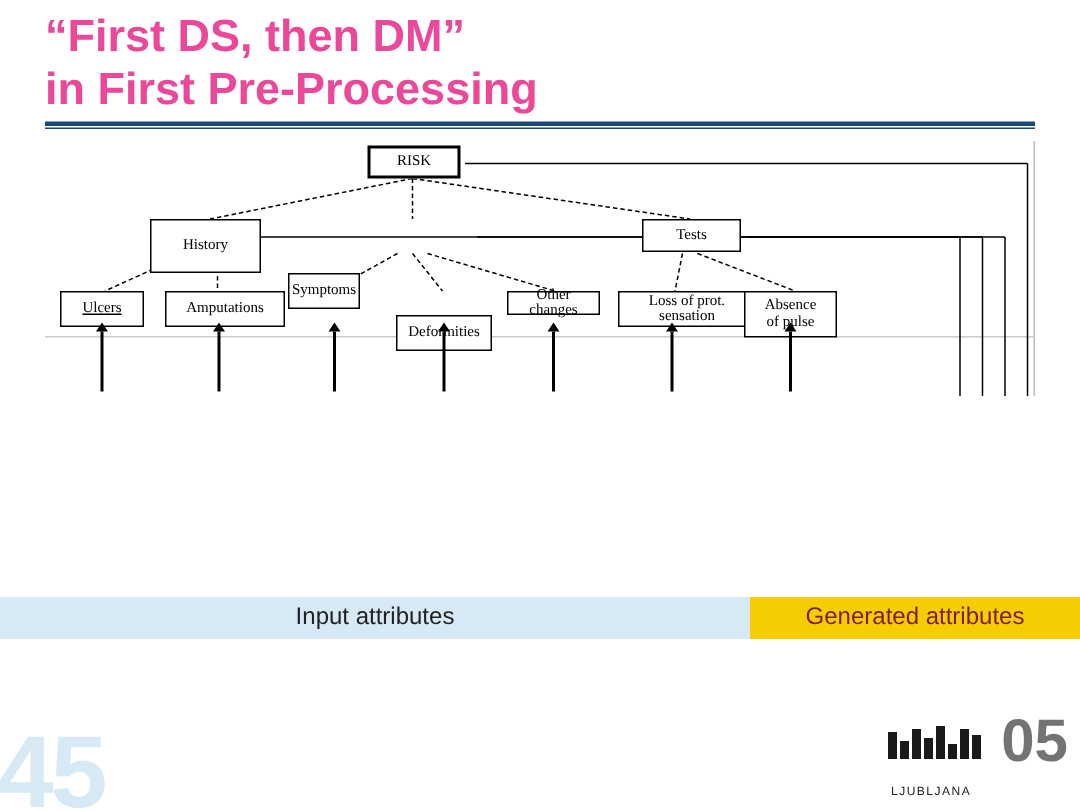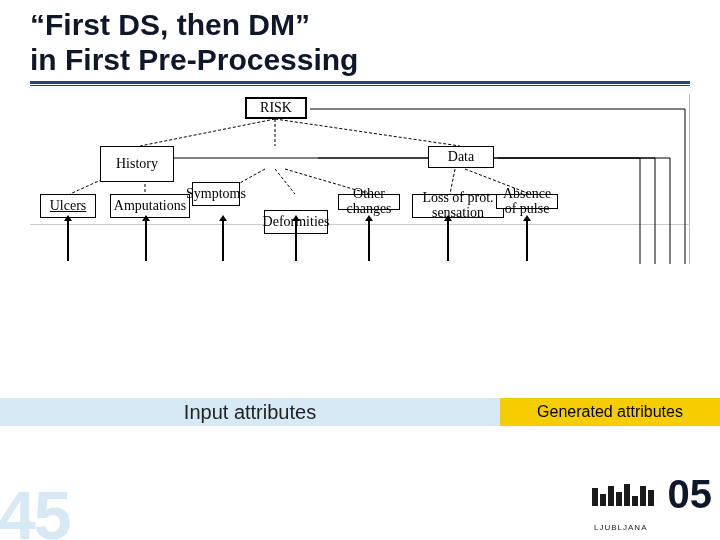--- a/index.html
+++ b/index.html
@@ -10,21 +10,21 @@
     font-family: Arial, Helvetica, sans-serif;
     position: relative;
     overflow: hidden;
   }
   .title-area {
     padding: 8px 30px 2px 30px;
   }
   .title {
     font-size: 30px;
     font-weight: bold;
-    color: #0f172a;
+    color: #ec4899;
     line-height: 1.15;
     font-family: "Century Gothic", "Futura", Arial, sans-serif;
   }
   .title-underline {
     margin: 2px 30px 0 30px;
     height: 3px;
     background: #1a4a7a;
   }
   .title-underline2 {
     margin: 1px 30px 0 30px;
@@ -39,21 +39,21 @@
   }
   .diagram-border {
     position: absolute;
     border: 1px solid #bbbbbb;
   }
   .box {
     position: absolute;
     border: 1px solid #000;
     background: #fff;
     font-family: "Times New Roman", serif;
-    font-size: 14px;
+    font-size: 10px;
     display: flex;
     align-items: center;
     justify-content: center;
     text-align: center;
     padding: 3px 8px;
     line-height: 1.05;
   }
   .box.top {
     border-width: 2px;
   }
@@ -81,34 +81,34 @@
   }
   .legend-input {
     position: absolute;
     left: 0;
     top: 0;
     width: 500px;
     height: 28px;
     background: #d7e9f5;
     text-align: center;
     line-height: 28px;
-    font-size: 20px;
+    font-size: 16px;
     color: #222;
   }
   .legend-gen {
     position: absolute;
     left: 500px;
     top: 0;
     width: 220px;
     height: 28px;
     background: #f6cd00;
     text-align: center;
     line-height: 28px;
     font-size: 16px;
-    color: #000000;
+    color: #7f1d1d;
   }
   .slide-number {
     position: absolute;
     left: -2px;
     bottom: -14px;
     font-size: 68px;
     font-weight: bold;
     color: #d7e9f5;
     font-family: "Century Gothic", Arial, sans-serif;
     letter-spacing: -2px;
@@ -128,21 +128,21 @@
   }
   .col { background: #1a1a1a; width: 6px; }
   .c1 { height: 18px; } .c2 { height: 12px; } .c3 { height: 20px; } .c4 { height: 14px; }
   .c5 { height: 22px; } .c6 { height: 10px; } .c7 { height: 20px; } .c8 { height: 16px; }
   .logo-05 {
     position: absolute;
     right: 0;
     top: -4px;
     font-size: 40px;
     font-weight: bold;
-    color: #0f172a;
+    color: #737373;
     font-family: "Century Gothic", Arial, sans-serif;
   }
   .logo-city {
     position: absolute;
     left: 2px;
     bottom: -2px;
     font-size: 8px;
     letter-spacing: 1px;
     color: #222;
     text-align: right;
@@ -192,42 +192,42 @@
   </svg>
 
   <div class="box top" style="left:215px;top:3px;width:62px;height:22px;">
     <span>RISK</span>
   </div>
 
   <div class="box" style="left:70px;top:52px;width:74px;height:36px;">
     <span>History</span>
   </div>
   <div class="box" style="left:398px;top:52px;width:66px;height:22px;">
-    <span>Data</span>
+    <span>Tests</span>
   </div>
 
   <div class="box" style="left:10px;top:100px;width:56px;height:24px;text-decoration:underline;">
     <span>Ulcers</span>
   </div>
   <div class="box" style="left:80px;top:100px;width:80px;height:24px;">
     <span>Amputations</span>
   </div>
   <div class="box" style="left:162px;top:88px;width:48px;height:24px;">
     <span>Symptoms</span>
   </div>
   <div class="box" style="left:234px;top:116px;width:64px;height:24px;">
     <span>Deformities</span>
   </div>
   <div class="box" style="left:308px;top:100px;width:62px;height:16px;">
     <span>Other changes</span>
   </div>
   <div class="box" style="left:382px;top:100px;width:92px;height:24px;">
     <span>Loss of prot. sensation</span>
   </div>
-  <div class="box" style="left:466px;top:100px;width:62px;height:15px;">
+  <div class="box" style="left:466px;top:100px;width:62px;height:31px;">
     <span>Absence of pulse</span>
   </div>
 
   <div class="arrow-up" style="left:37px;top:127px;height:40px;"></div>
   <div class="arrow-up" style="left:115px;top:127px;height:40px;"></div>
   <div class="arrow-up" style="left:192px;top:127px;height:40px;"></div>
   <div class="arrow-up" style="left:265px;top:127px;height:40px;"></div>
   <div class="arrow-up" style="left:338px;top:127px;height:40px;"></div>
   <div class="arrow-up" style="left:417px;top:127px;height:40px;"></div>
   <div class="arrow-up" style="left:496px;top:127px;height:40px;"></div>

